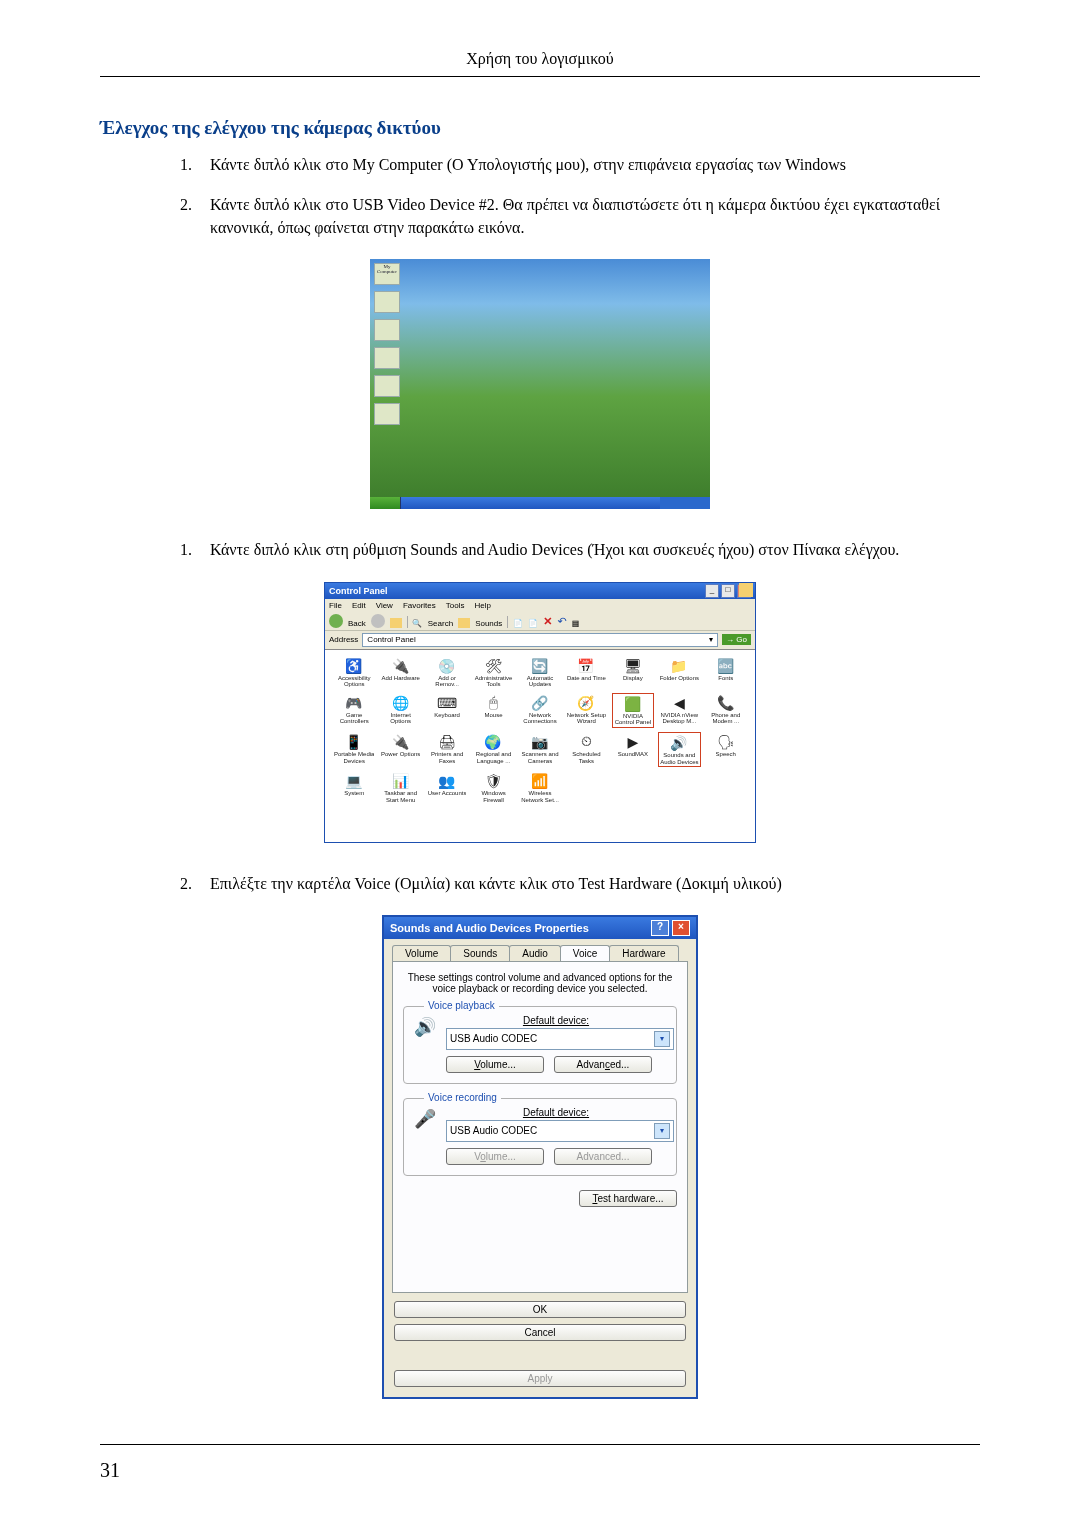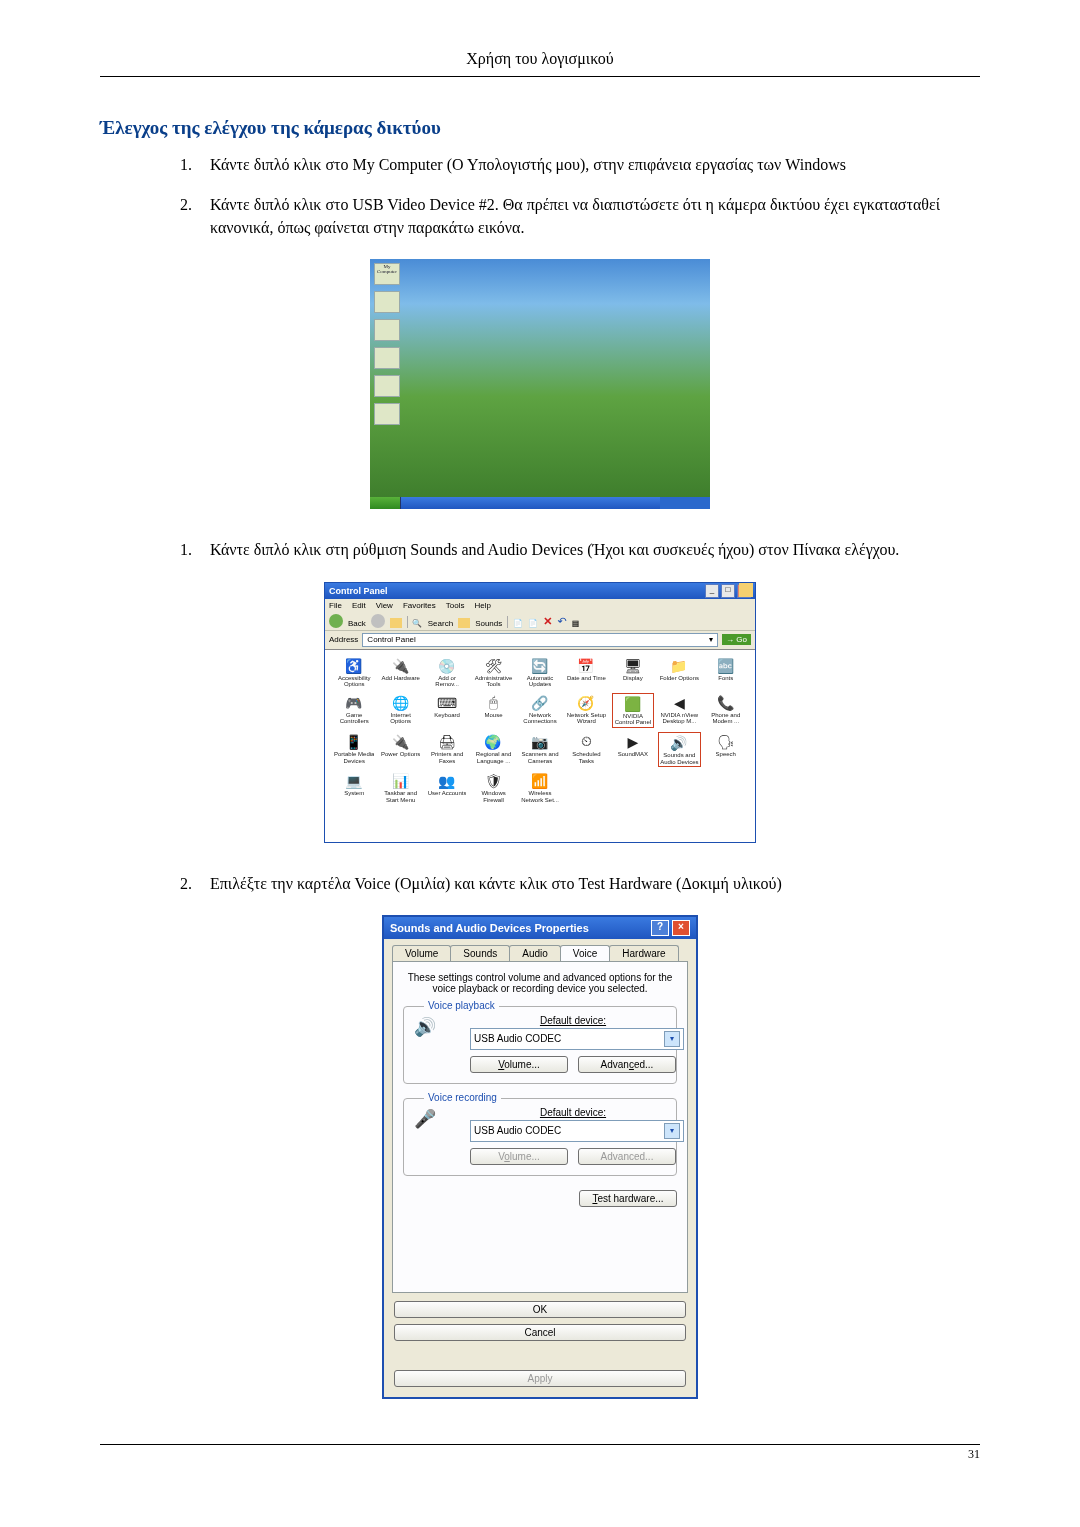--- a/index.html
+++ b/index.html
@@ -241,21 +241,21 @@
     position: absolute; top: -7px; left: 20px;
     background: #fcfcfe; padding: 0 4px;
     color: #1d4fb0; font-size: 10px;
   }
   .dev-row { display: flex; align-items: flex-start; gap: 8px; }
   .dev-ico {
     width: 24px; height: 24px; flex-shrink: 0;
     display: flex; align-items: center; justify-content: center;
     font-size: 18px;
   }
-  .dev-col { flex: 1; margin-left: 24px; }
+  .dev-col { flex: 1; }
   .dev-lbl { font-size: 10px; margin-bottom: 2px; text-decoration: underline; }
   .dev-sel {
     width: 100%; border: 1px solid #7f9db9; background: #fff;
     font-size: 10px; padding: 1px 3px; height: 18px;
     display: flex; align-items: center; justify-content: space-between;
   }
   .dev-sel .arr {
     width: 14px; height: 14px;
     background: #cde5fb; border: 1px solid #7f9db9;
     display: flex; align-items: center; justify-content: center;
@@ -279,23 +279,23 @@
   .th-row { display: flex; justify-content: flex-end; margin-top: 4px; }
   .dlg-btns {
     display: flex; gap: 6px; justify-content: flex-end;
     padding: 8px 10px 0 10px;
     flex-direction: column;
   }
 
   .footer-area {
     border-top: 1px solid #000;
     margin-top: 45px;
-    padding-top: 2px;
-    text-align: right;
-    font-size: 12px;
+    padding-top: 14px;
+    text-align: left;
+    font-size: 20px;
   }
 </style>
 </head>
 <body>
 <div class="page">
 
 <div class="header-area">Χρήση του λογισμικού</div>
 
 <div class="section-title">Έλεγχος της ελέγχου της κάμερας δικτύου</div>
 

